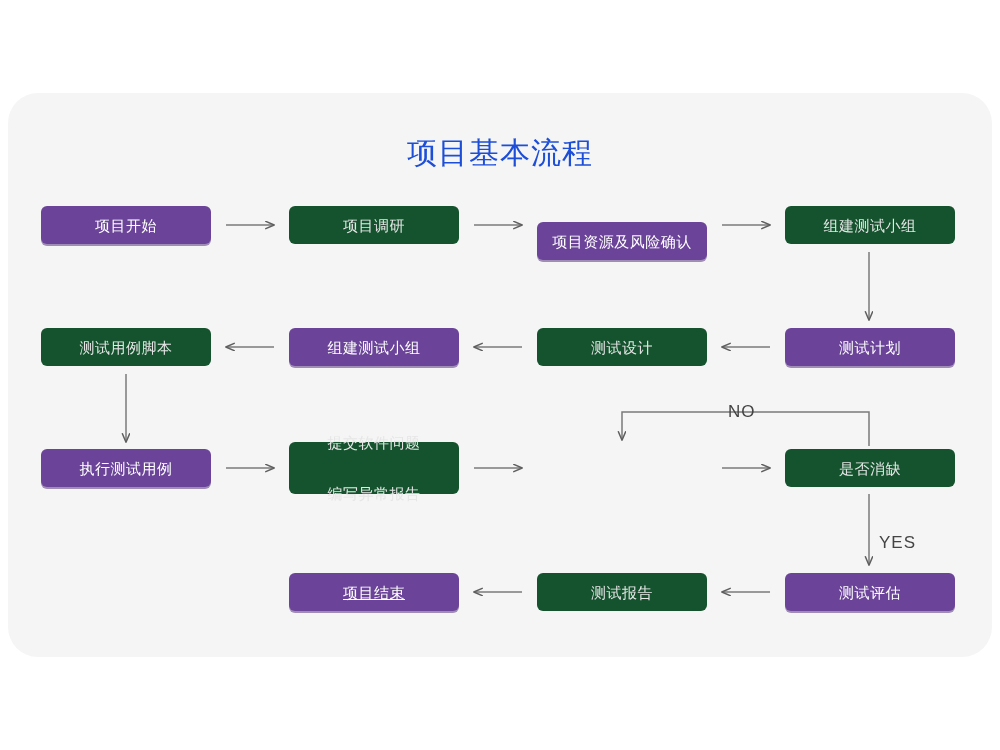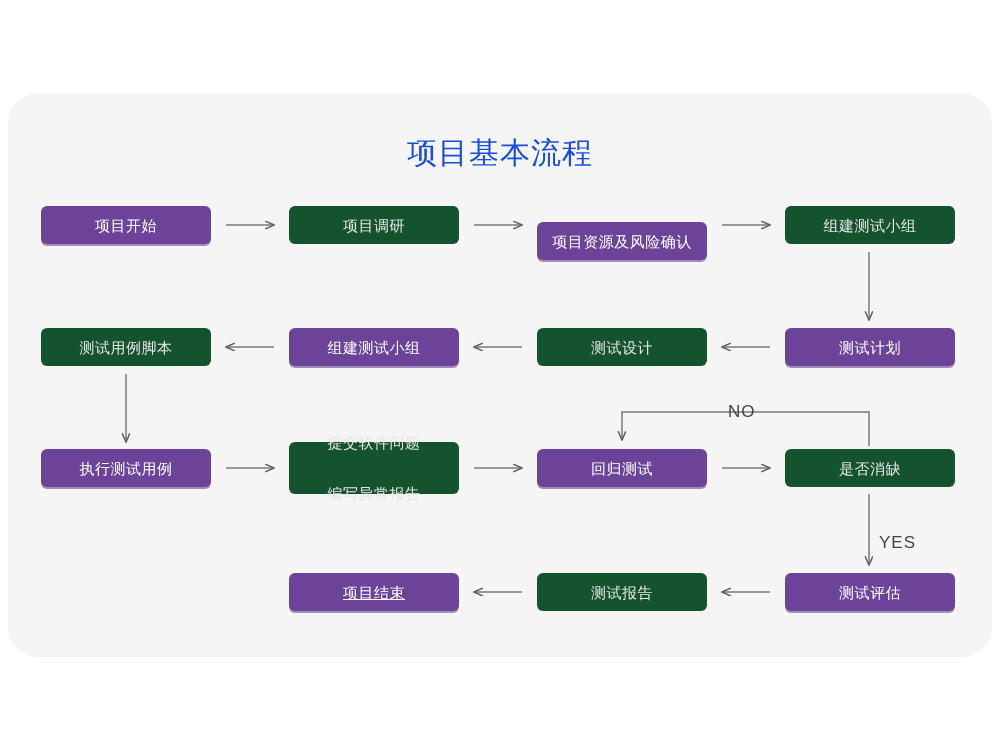--- a/index.html
+++ b/index.html
@@ -138,23 +138,20 @@
     <span class="lines">测试计划</span>
   </div>
 
   <div class="node purple" style="left:41px;top:449px;width:170px;">
     <span class="lines">执行测试用例</span>
   </div>
   <div class="node gray tall" style="left:289px;top:442px;width:170px;flex-direction:column;gap:32px;">
     <span class="lines">提交软件问题</span>
     <span class="lines">编写异常报告</span>
   </div>
-  <div class="node purple" style="left:537px;top:449px;width:170px;">
-    <span class="lines">回归测试</span>
-  </div>
   <div class="node gray" style="left:785px;top:449px;width:170px;">
     <span class="lines">是否消缺</span>
   </div>
 
   <div class="node purple" style="left:289px;top:573px;width:170px;text-decoration:underline;">
     <span class="lines">项目结束</span>
   </div>
   <div class="node gray" style="left:537px;top:573px;width:170px;">
     <span class="lines">测试报告</span>
   </div>

